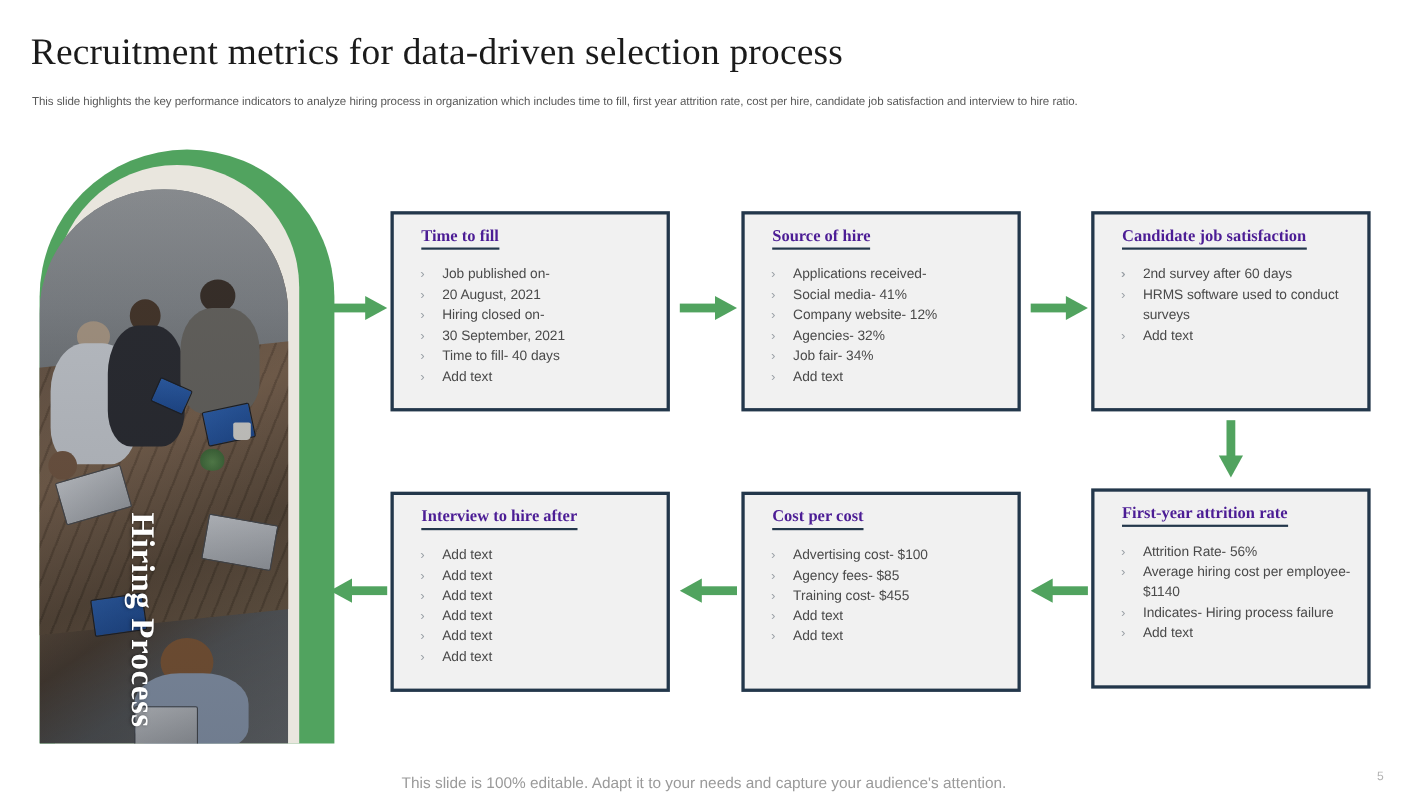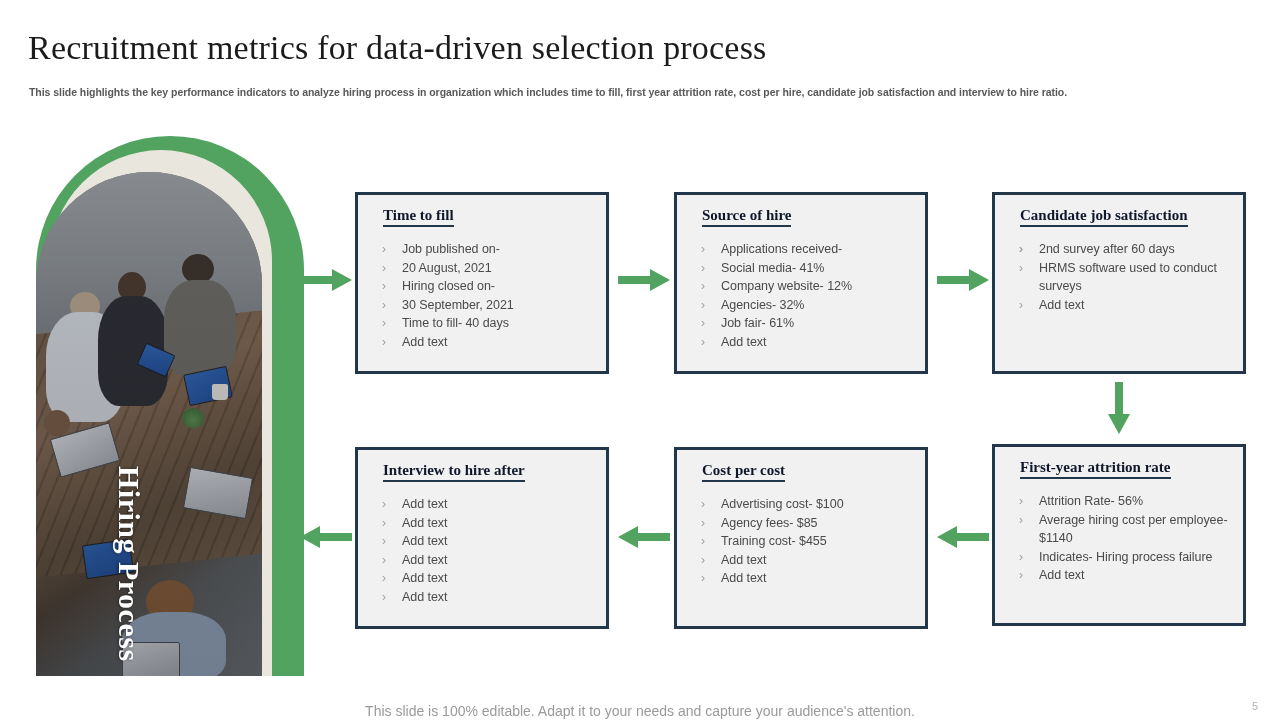--- a/index.html
+++ b/index.html
@@ -30,21 +30,20 @@
   .slide-subtitle {
     position: absolute;
     left: 29px;
     top: 85px;
     width: 1130px;
     font-size: 10.5px;
     line-height: 14px;
     color: #595959;
     letter-spacing: -0.05px;
     white-space: nowrap;
-    font-weight: bold;
   }
 
   
   .arch-wrap {
     position: absolute;
     left: 36px;
     top: 136px;
     width: 268px;
     height: 540px;
   }
@@ -159,21 +158,21 @@
     border: 3px solid #23374b;
     box-sizing: border-box;
   }
   .card-title {
     position: absolute;
     left: 25px;
     top: 12px;
     font-family: "Liberation Serif", serif;
     font-size: 15px;
     font-weight: bold;
-    color: #0f172a;
+    color: #4c1d95;
     border-bottom: 2px solid #23374b;
     padding-bottom: 1px;
     white-space: nowrap;
   }
   .card-list {
     position: absolute;
     left: 22px;
     top: 45px;
     right: 8px;
     margin: 0;
@@ -354,21 +353,21 @@
     </ul>
 </div>
 
 <div class="card" id="card-source-of-hire">
   <div class="card-title">Source of hire</div>
   <ul class="card-list">
       <li><span class="chev">›</span><span>Applications received-</span></li>
       <li><span class="chev">›</span><span>Social media- 41%</span></li>
       <li><span class="chev">›</span><span>Company  website- 12%</span></li>
       <li><span class="chev">›</span><span>Agencies- 32%</span></li>
-      <li><span class="chev">›</span><span>Job fair- 61%</span></li>
+      <li><span class="chev">›</span><span>Job fair- 34%</span></li>
       <li><span class="chev">›</span><span>Add text</span></li>
     </ul>
 </div>
 
 <div class="card" id="card-candidate-job-satisfaction">
   <div class="card-title">Candidate job satisfaction</div>
   <ul class="card-list">
       <li><span class="chev">›</span></li>
       <li><span class="chev">›</span><span>2nd survey  after 60 days</span></li>
       <li><span class="chev">›</span><span>HRMS  software  used to conduct  surveys</span></li>

